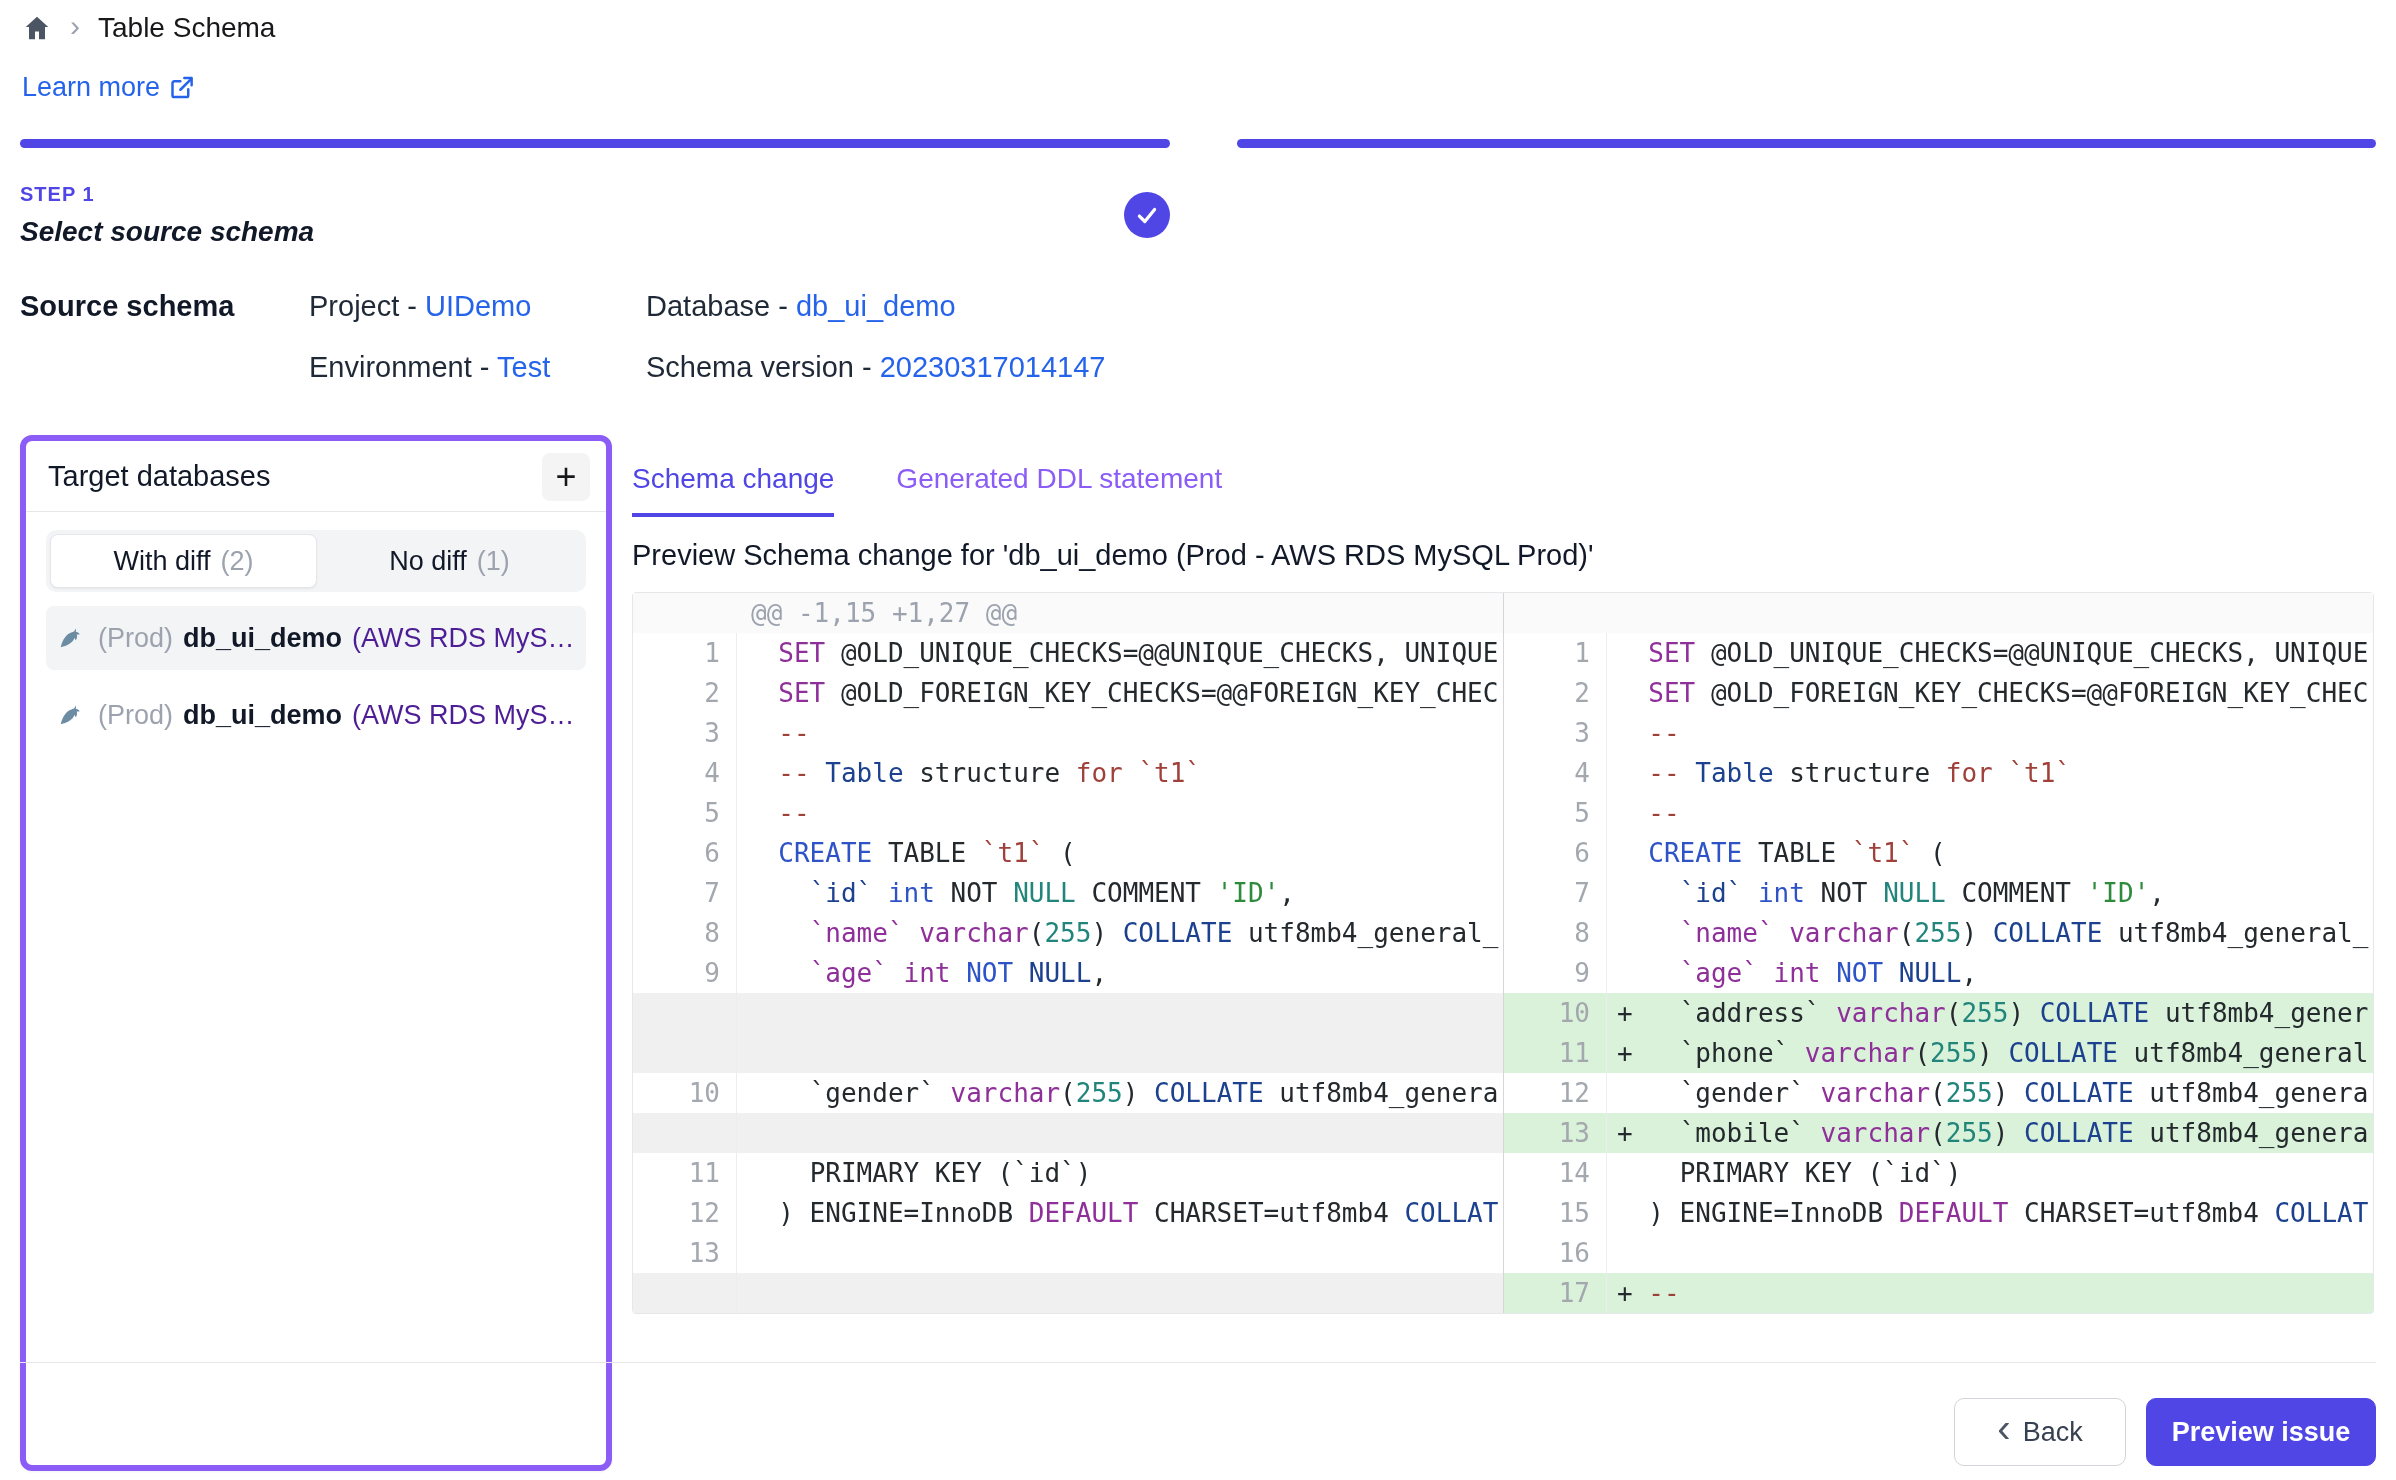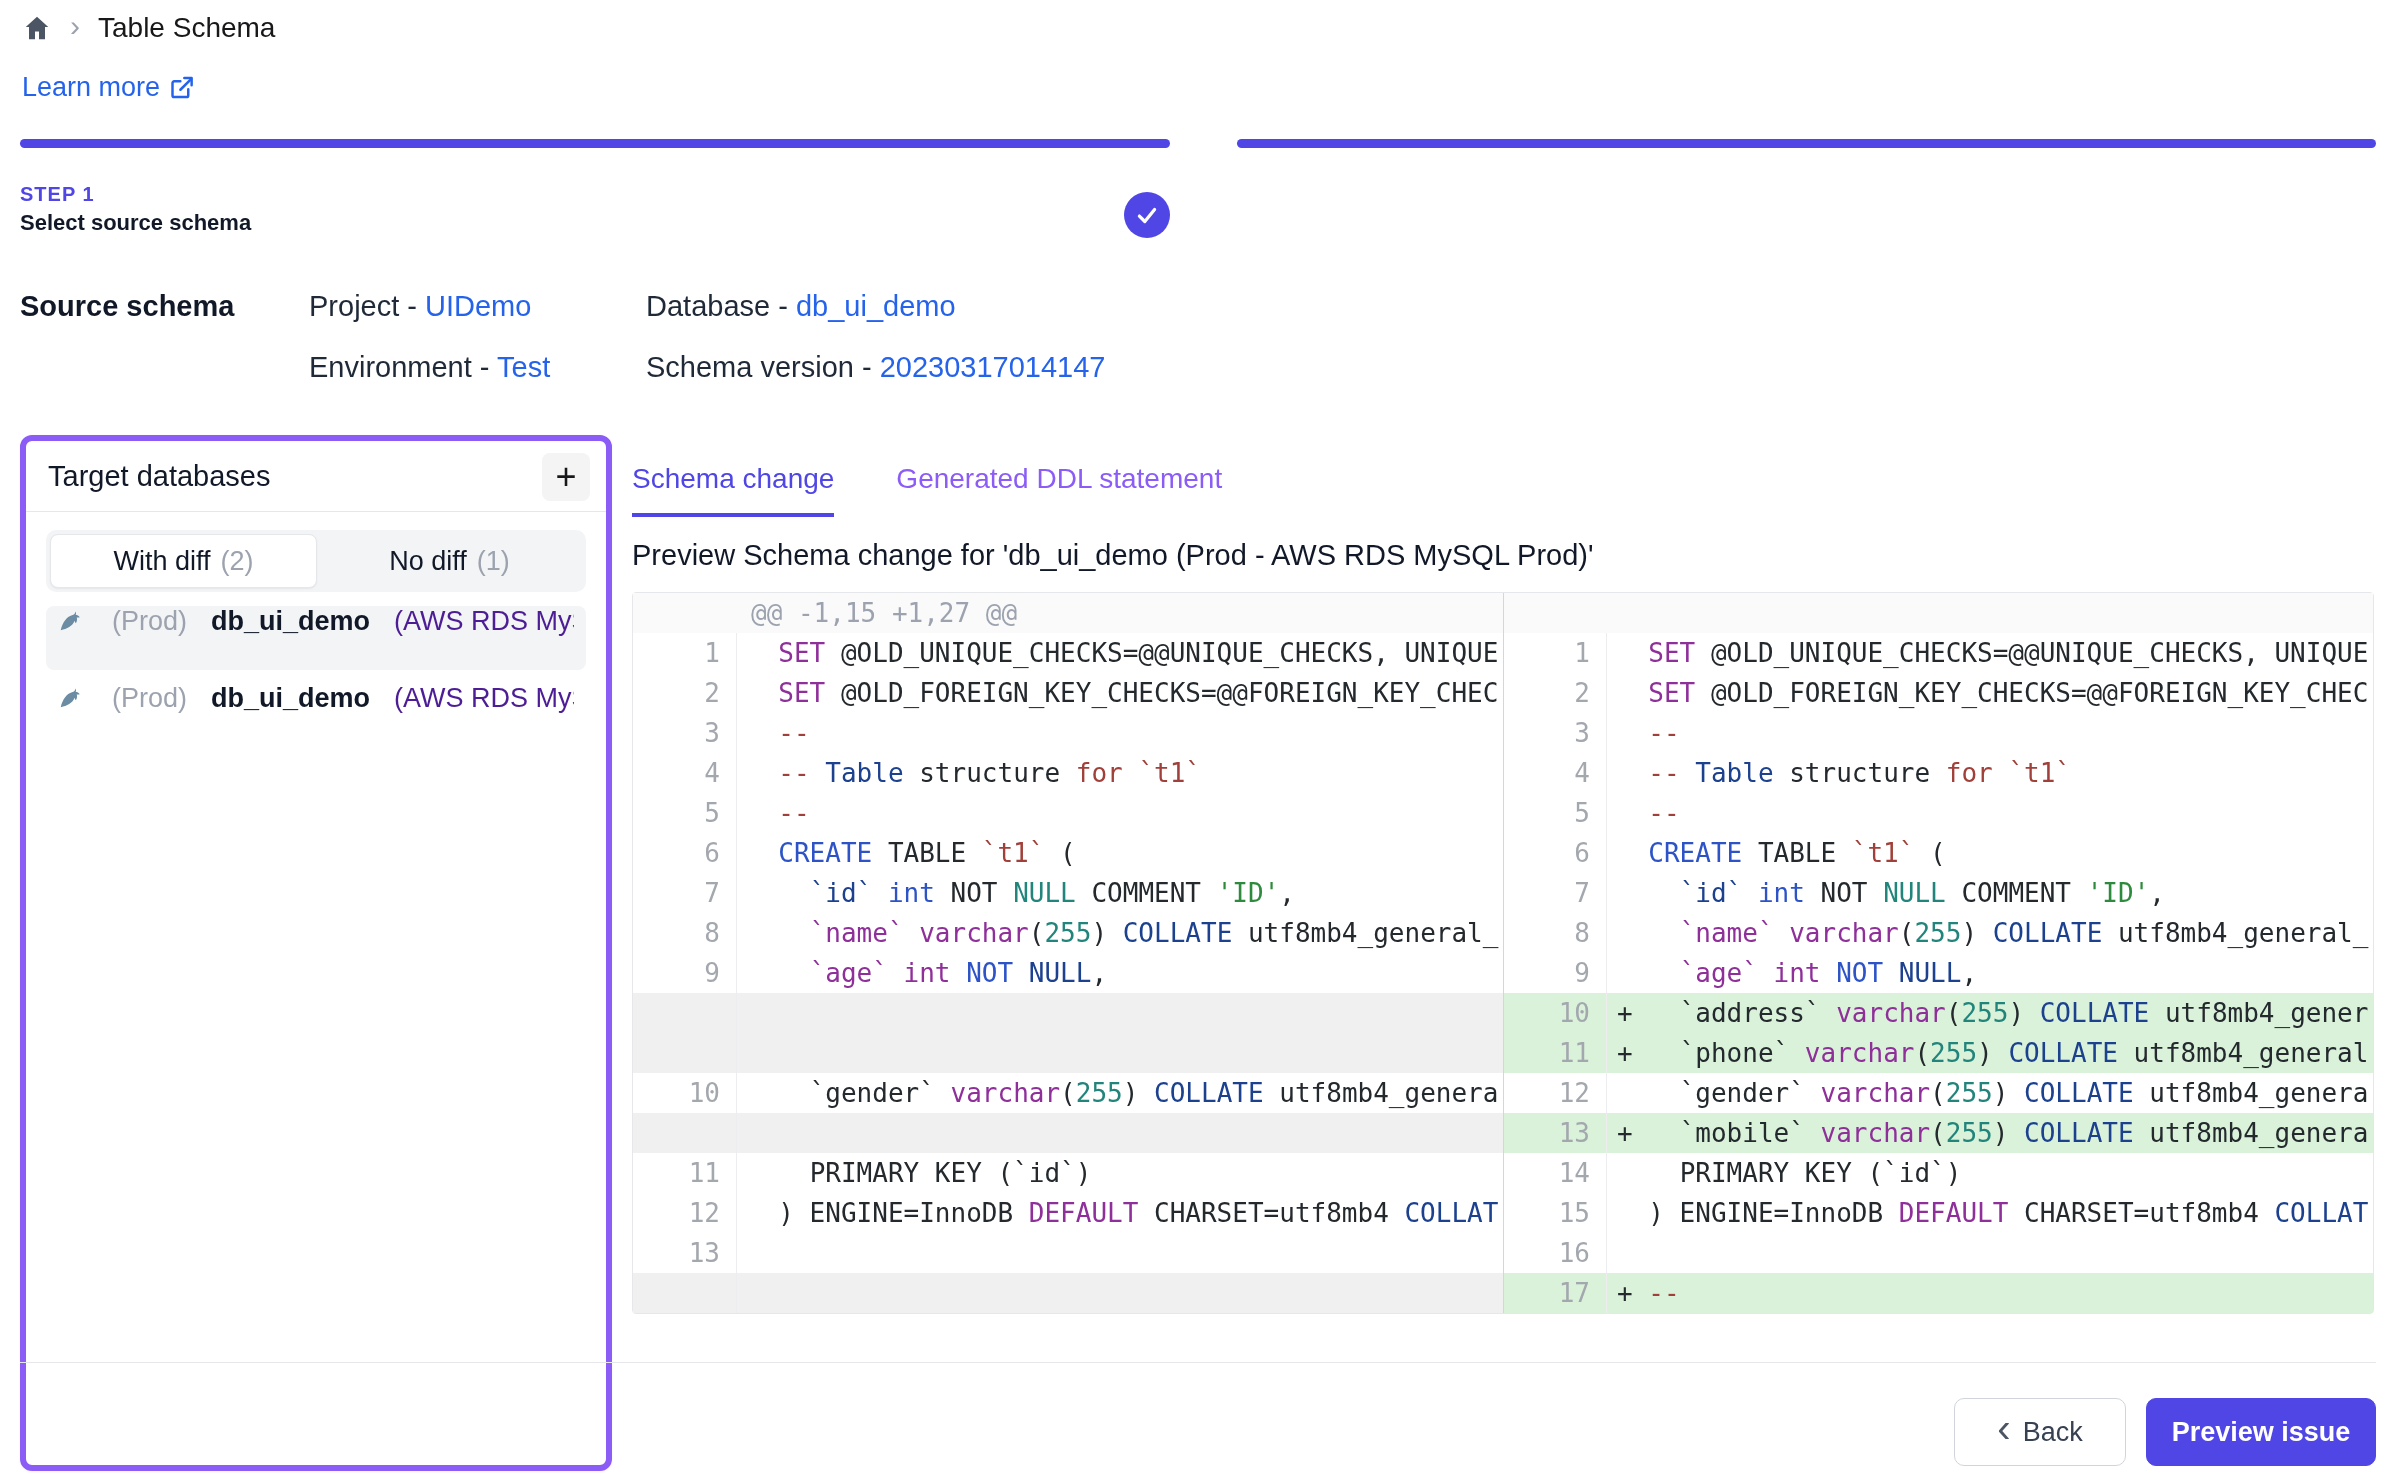--- a/index.html
+++ b/index.html
@@ -20,21 +20,21 @@
   .bars{position:absolute;left:20px;top:139px;width:2356px;display:flex;gap:67px;}
   .bar{height:9px;background:#4f46e5;border-radius:5px;}
   .bar1{width:1150px;}
   .bar2{flex:1;}
 
   
   .step{position:absolute;top:183px;}
   .step1{left:20px;}
   .step2{left:1237px;}
   .step-label{font-size:20px;font-weight:700;letter-spacing:1px;color:#4f46e5;}
-  .step-title{margin-top:4px;font-size:22px;font-weight:600;color:#111827;}
+  .step-title{margin-top:10px;font-size:28px;font-weight:600;color:#111827;font-style:italic;}
   .check{position:absolute;left:1124px;top:192px;width:46px;height:46px;border-radius:50%;
          background:#4f46e5;display:flex;align-items:center;justify-content:center;}
 
   
   .info-grid{position:absolute;left:20px;top:290px;display:grid;
              grid-template-columns:289px 337px auto;row-gap:28px;font-size:29px;align-items:baseline;}
   .info-label{font-weight:600;color:#111827;}
   .info-pair{color:#1f2937;}
   .info-link{color:#2563eb;}
 
@@ -45,21 +45,21 @@
   .card-title{font-size:29px;font-weight:500;color:#111827;}
   .add-btn{position:absolute;right:16px;top:12px;width:48px;height:48px;border:none;background:#f4f4f5;
            border-radius:8px;font-size:36px;line-height:44px;color:#18181b;cursor:pointer;font-family:inherit;}
   .card-body{padding:18px 20px;}
   .seg-wrap{display:flex;background:#f3f4f6;border-radius:10px;padding:4px;height:54px;}
   .seg-btn{flex:1;display:flex;align-items:center;justify-content:center;gap:10px;font-size:27px;
            font-weight:500;color:#111827;border-radius:8px;cursor:pointer;}
   .seg-active{background:#fff;border:1px solid #e5e7eb;box-shadow:0 1px 2px rgba(0,0,0,.06);}
   .seg-count{color:#9ca3af;font-weight:400;}
   .db-list{margin-top:14px;}
-  .db-item{display:flex;align-items:flex-start;gap:24px;height:64px;border-radius:8px;padding:0 12px;
+  .db-item{display:flex;align-items:center;gap:10px;height:64px;border-radius:8px;padding:0 12px;
            margin-bottom:13px;white-space:nowrap;overflow:hidden;cursor:pointer;font-size:27px;}
   .db-selected{background:#f3f4f6;}
   .db-icon{display:flex;align-items:center;}
   .db-env{color:#9ca3af;}
   .db-name{color:#111827;font-weight:600;}
   .db-inst{color:#4c1d95;overflow:hidden;}
 
   
   .rightpanel{position:absolute;left:632px;top:435px;width:1744px;height:893px;}
   .pv-tabs{position:absolute;left:0;top:28px;display:flex;gap:62px;}

